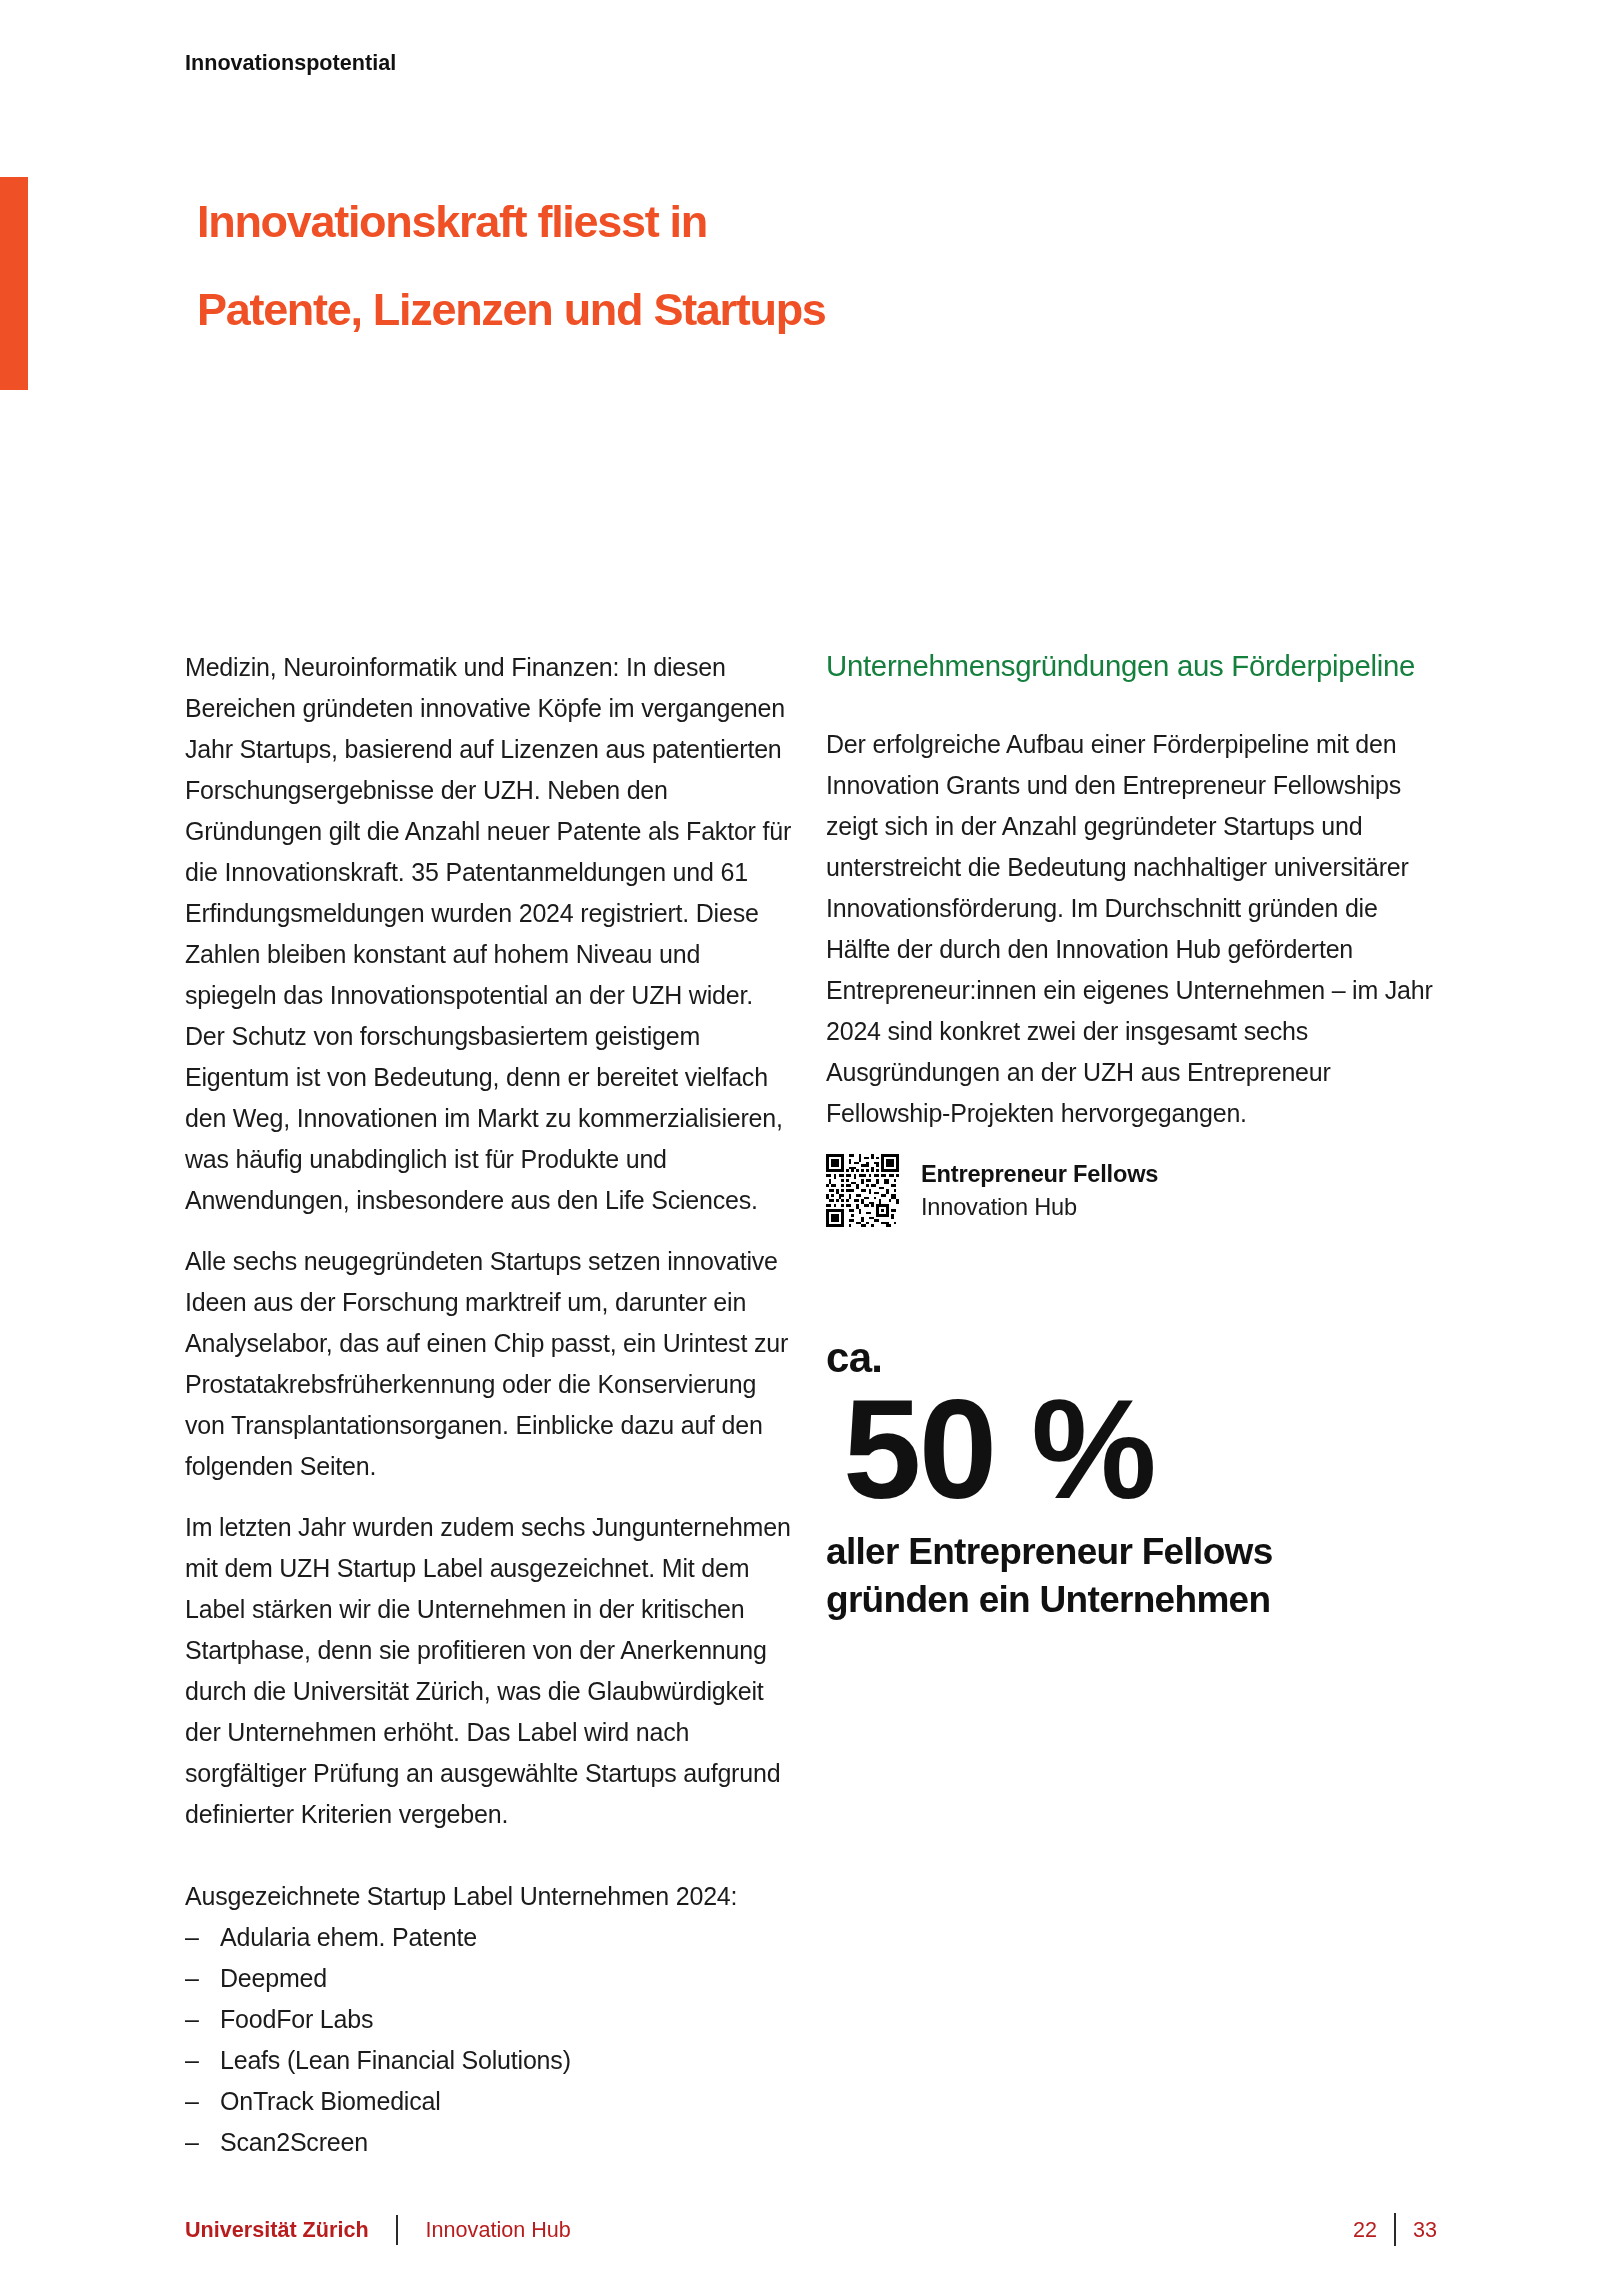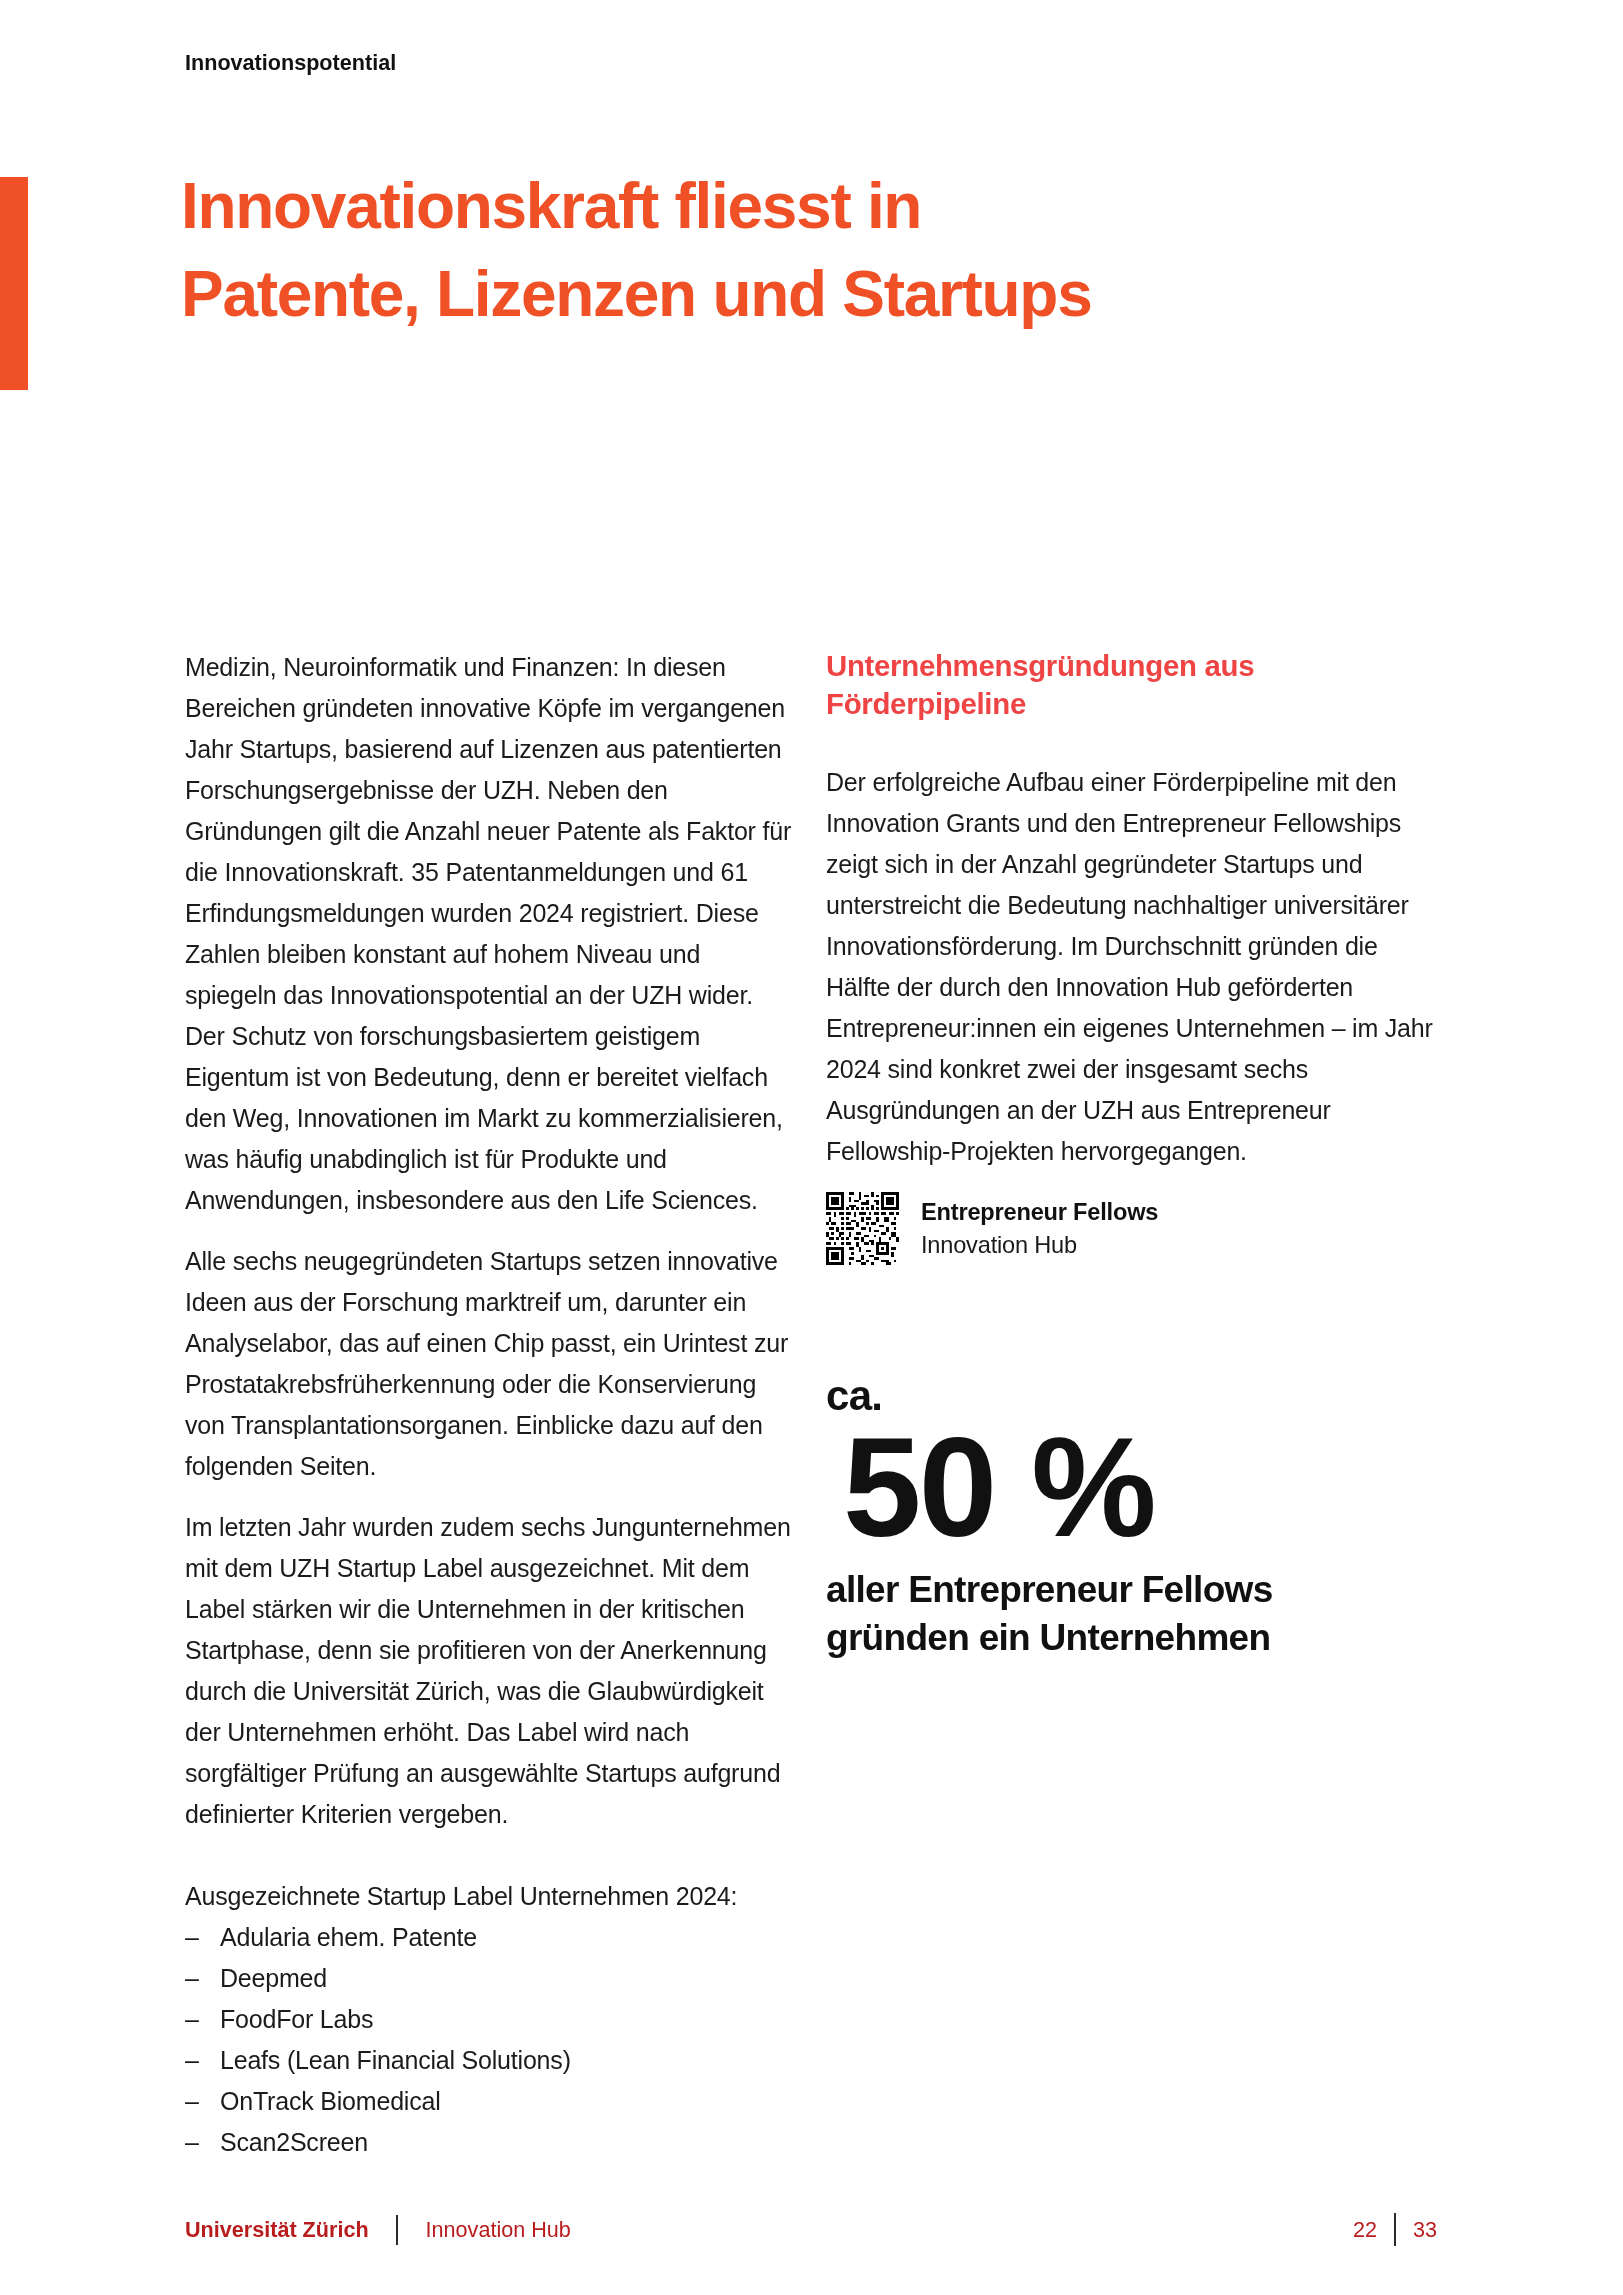--- a/index.html
+++ b/index.html
@@ -26,22 +26,22 @@
     left: 0;
     top: 177px;
     width: 28px;
     height: 213px;
     background: #EF5025;
   }
   .title {
     position: absolute;
     left: 181px;
     top: 162px;
-    margin: 0;
-    font-size: 64px;
+    margin: 16px;
+    font-size: 45px;
     line-height: 88px;
     font-weight: bold;
     letter-spacing: -1.3px;
     color: #EF5025;
   }
   .title .tline { display: block; }
 
   .columns {
     position: absolute;
     left: 185px;
@@ -69,23 +69,23 @@
     margin: 0;
     padding: 0;
   }
   .startup-list li { display: flex; }
   .startup-list .dash { width: 35px; flex: none; }
 
   .col-right h2 {
     margin: 0 0 39px 0;
     font-size: 29.4px;
     line-height: 38px;
-    font-weight: bold;
+    font-weight: normal;
     letter-spacing: -0.3px;
-    color: #ef4444;
+    color: #15803d;
   }
   .qr-row {
     margin-top: 6px;
     display: flex;
     align-items: center;
     gap: 22px;
   }
   .qr {
     width: 73px;
     height: 73px;

